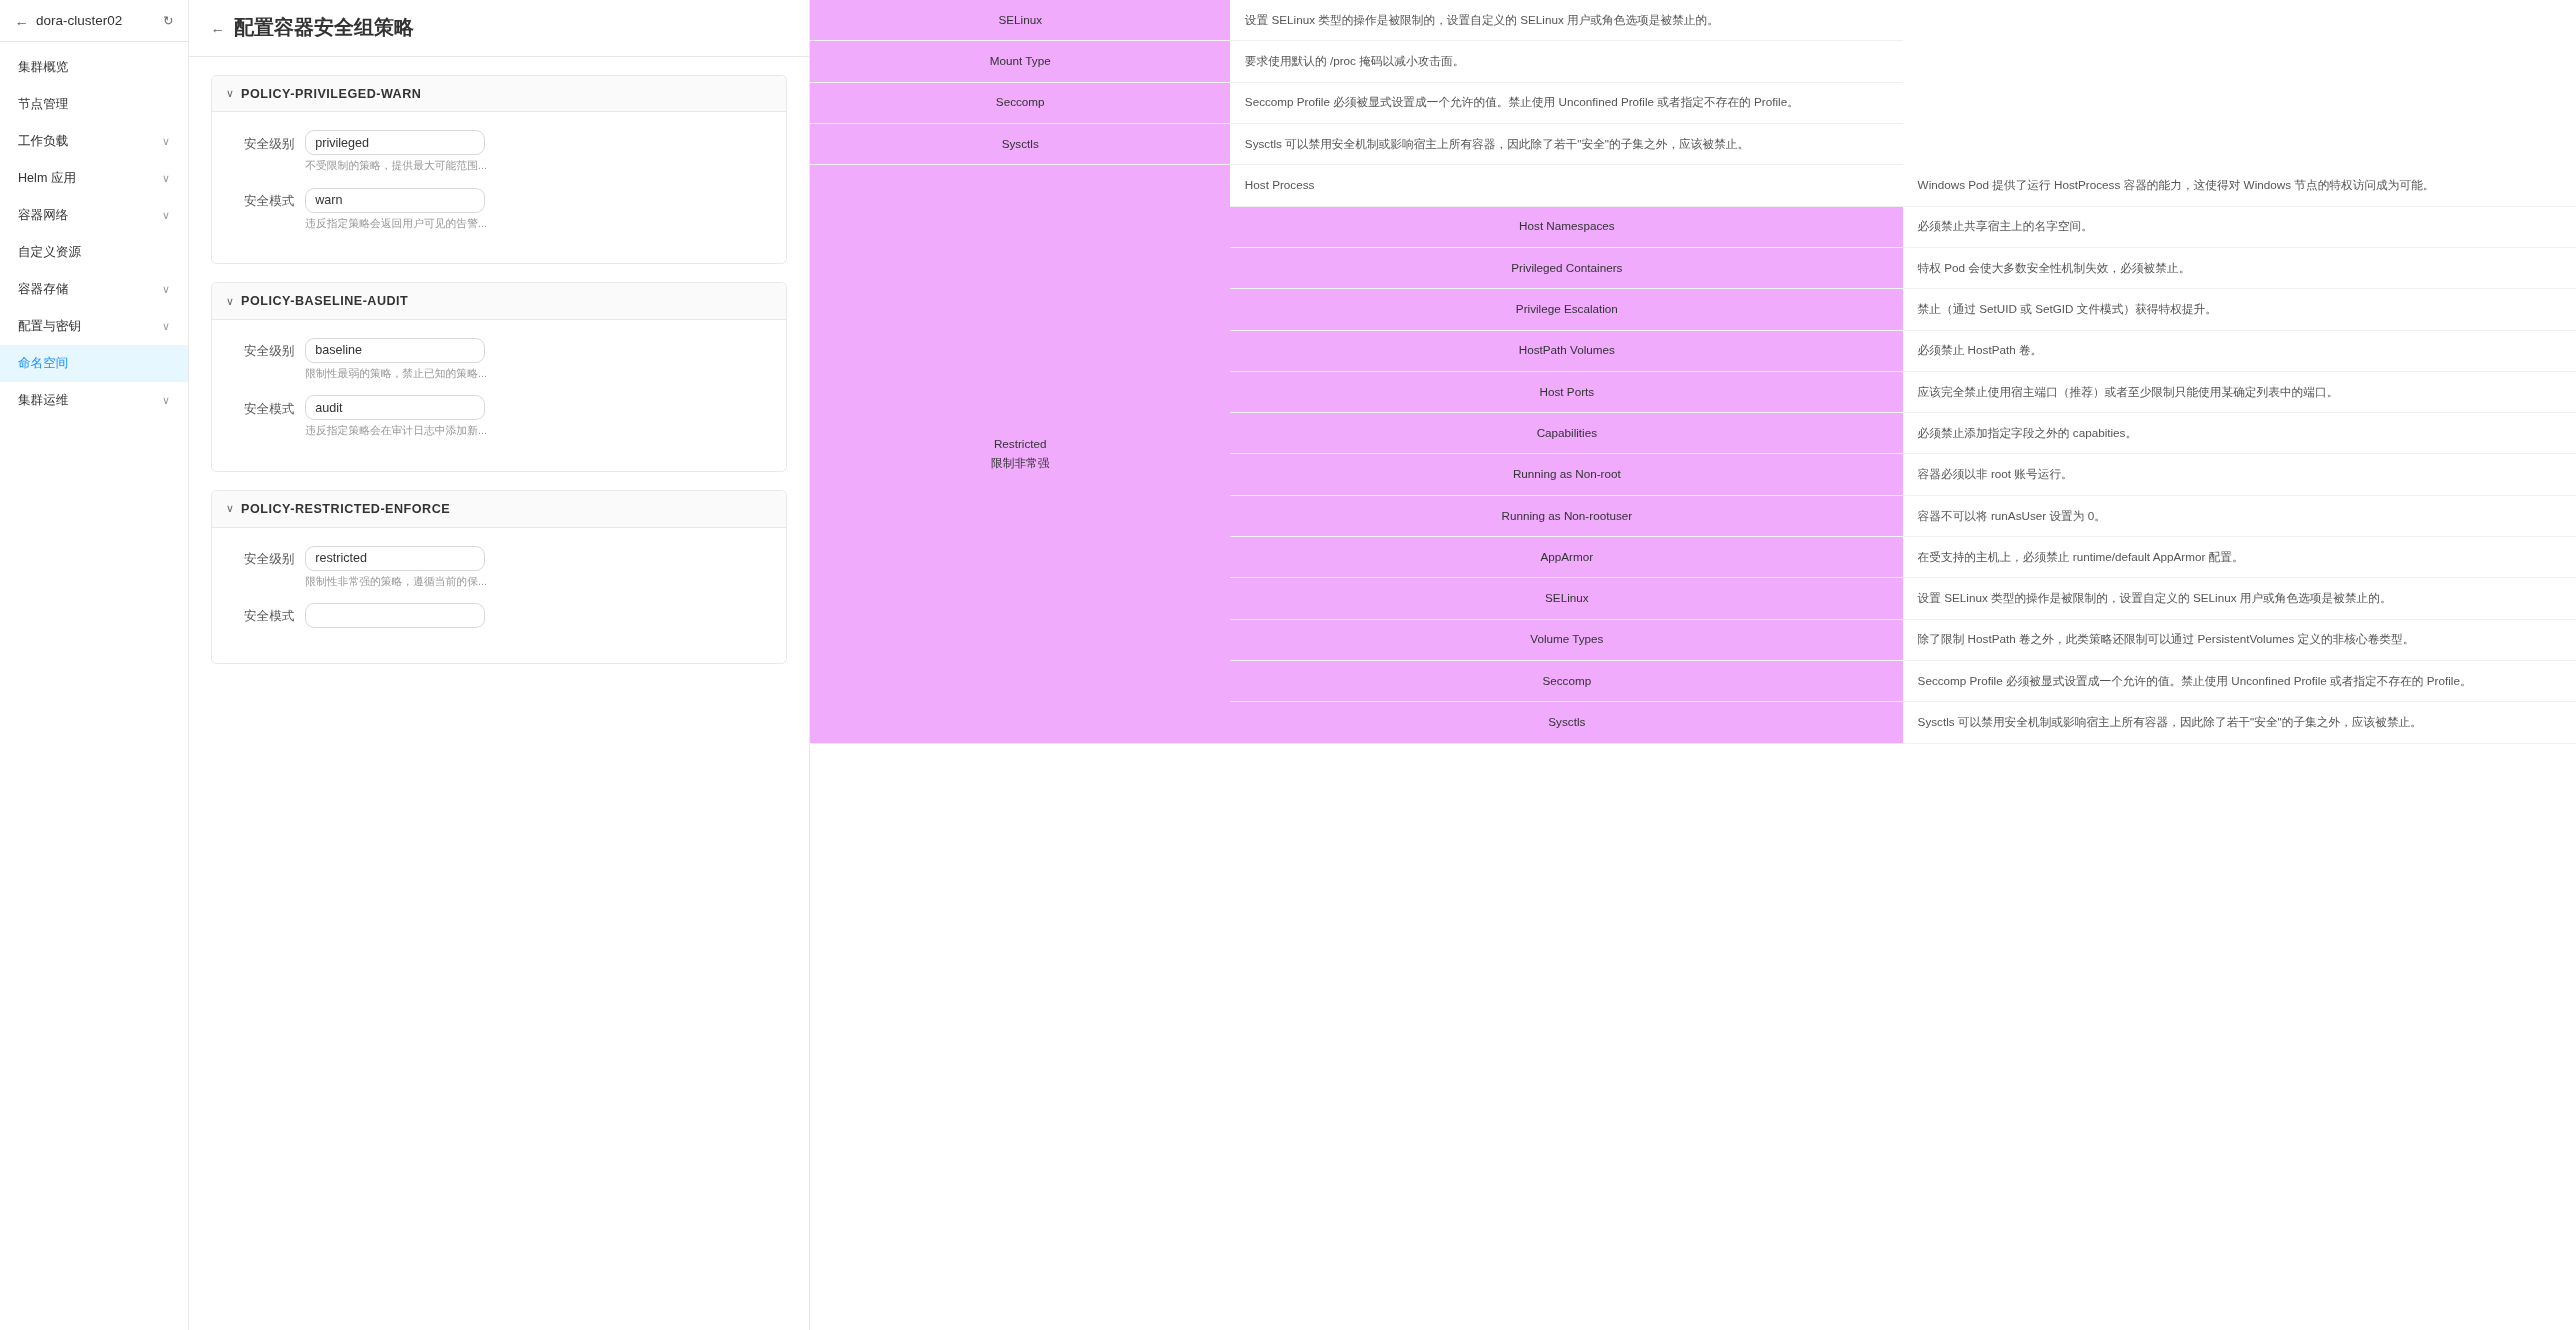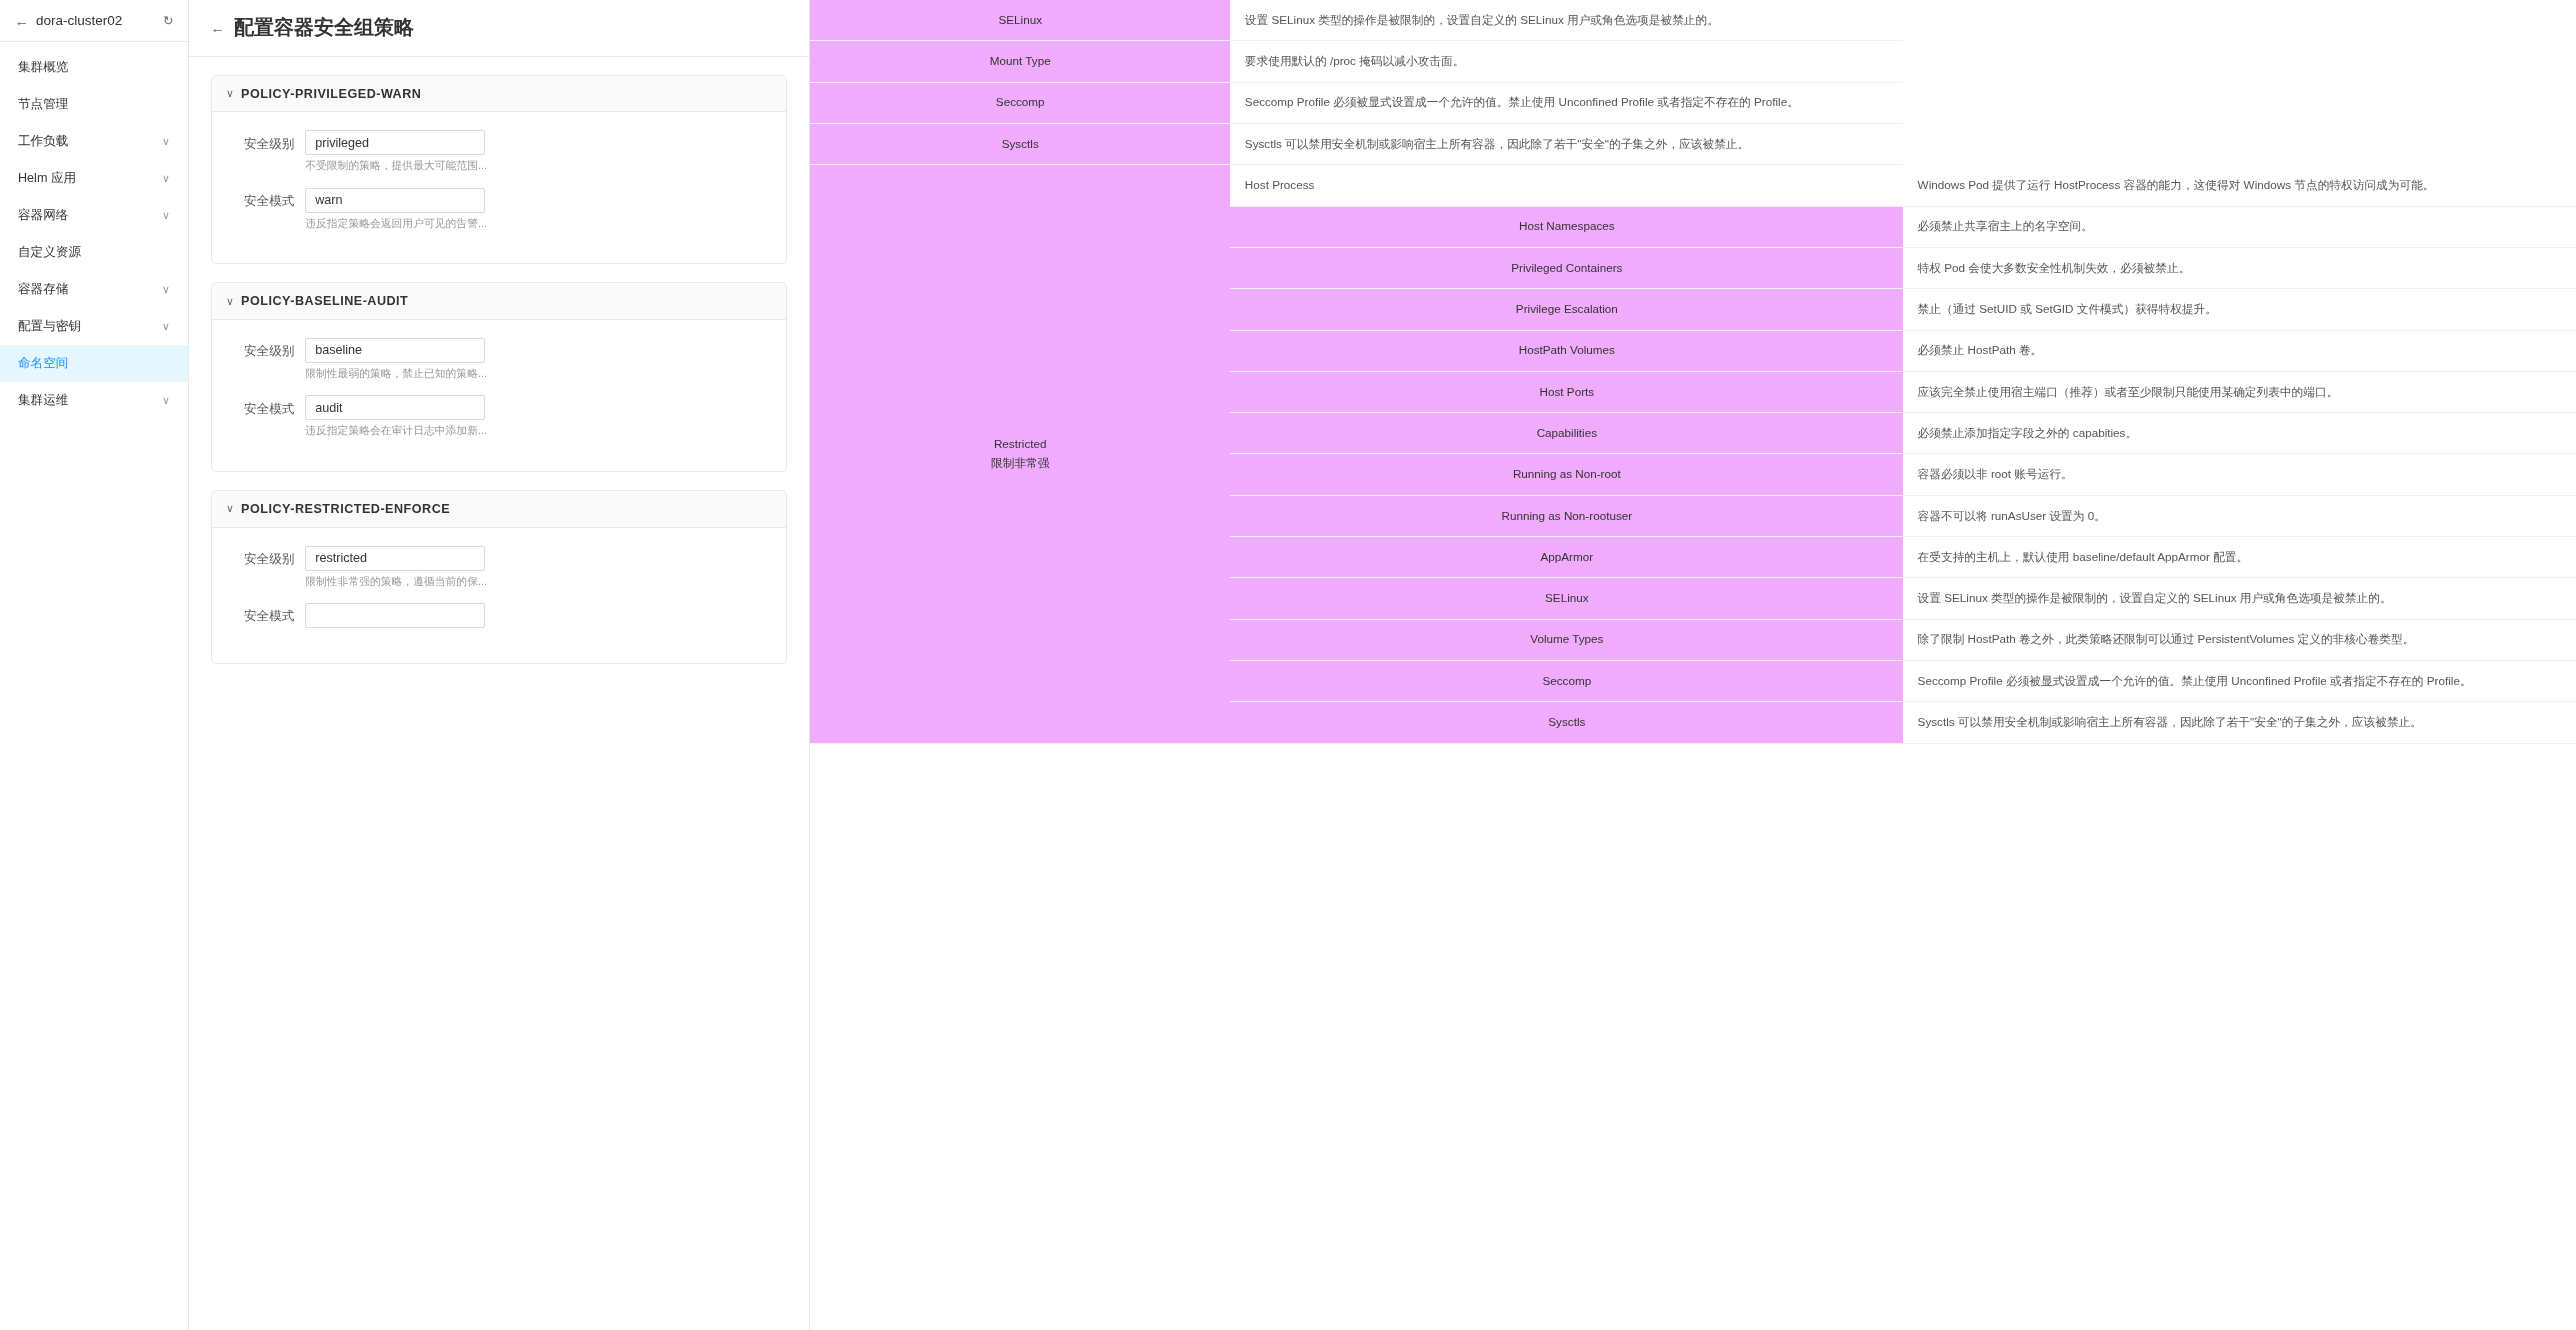--- a/index.html
+++ b/index.html
@@ -28,21 +28,21 @@
 
     
     .policy-section { border: 0.9px solid #e8e8e8; border-radius: 5.4px; margin-bottom: 18px; overflow: hidden; }
     .policy-section-header { background: #fafafa; padding: 10.8px 14.4px; display: flex; align-items: center; gap: 7.2px; border-bottom: 0.9px solid #e8e8e8; }
     .policy-section-toggle { color: #666; font-size: 10.8px; cursor: pointer; }
     .policy-section-name { font-size: 12.6px; font-weight: 700; color: #333; letter-spacing: 0.5px; }
     .policy-section-body { padding: 18px 21.6px; }
     .form-row { display: flex; align-items: flex-start; margin-bottom: 14.4px; }
     .form-label { width: 72px; text-align: right; padding-right: 10.8px; padding-top: 5.4px; font-size: 12.6px; color: #555; flex-shrink: 0; }
     .form-content { flex: 1; }
-    .form-input { width: 180px; padding: 4.5px 9px; border: 0.9px solid #d9d9d9; border-radius: 2px; font-size: 12.6px; color: #333; background: #fff; }
+    .form-input { width: 180px; padding: 4.5px 9px; border: 0.9px solid #d9d9d9; border-radius: 9px; font-size: 12.6px; color: #333; background: #fff; }
     .form-hint { margin-top: 3px; font-size: 10.8px; color: #999; line-height: 1.4; }
 
     
     .right-panel { flex: 1; background: #fff; overflow-y: auto; }
     .right-panel-table { width: 100%; border-collapse: collapse; }
     .right-panel-table td { padding: 10.8px 14.4px; border-bottom: 0.9px solid #f0f0f0; vertical-align: top; font-size: 11.7px; line-height: 1.6; }
     .right-panel-table td:first-child { width: 90px; color: #333; font-weight: 500; background: #f0abfc; text-align: center; vertical-align: middle; }
     .right-panel-table td:nth-child(2) { width: 144px; color: #555; font-weight: 500; }
     .right-panel-table td:nth-child(3) { color: #555; }
     .category-cell { background: #f0f5ff; font-weight: 600; color: #333; font-size: 11.7px; }
@@ -229,21 +229,21 @@
           <tr>
             <td>Running as Non-root</td>
             <td>容器必须以非 root 账号运行。</td>
           </tr>
           <tr>
             <td>Running as Non-rootuser</td>
             <td>容器不可以将 runAsUser 设置为 0。</td>
           </tr>
           <tr>
             <td>AppArmor</td>
-            <td>在受支持的主机上，默认使用 baseline/default AppArmor 配置。</td>
+            <td>在受支持的主机上，必须禁止 runtime/default AppArmor 配置。</td>
           </tr>
           <tr>
             <td>SELinux</td>
             <td>设置 SELinux 类型的操作是被限制的，设置自定义的 SELinux 用户或角色选项是被禁止的。</td>
           </tr>
           <tr>
             <td>Volume Types</td>
             <td>除了限制 HostPath 卷之外，此类策略还限制可以通过 PersistentVolumes 定义的非核心卷类型。</td>
           </tr>
           <tr>

